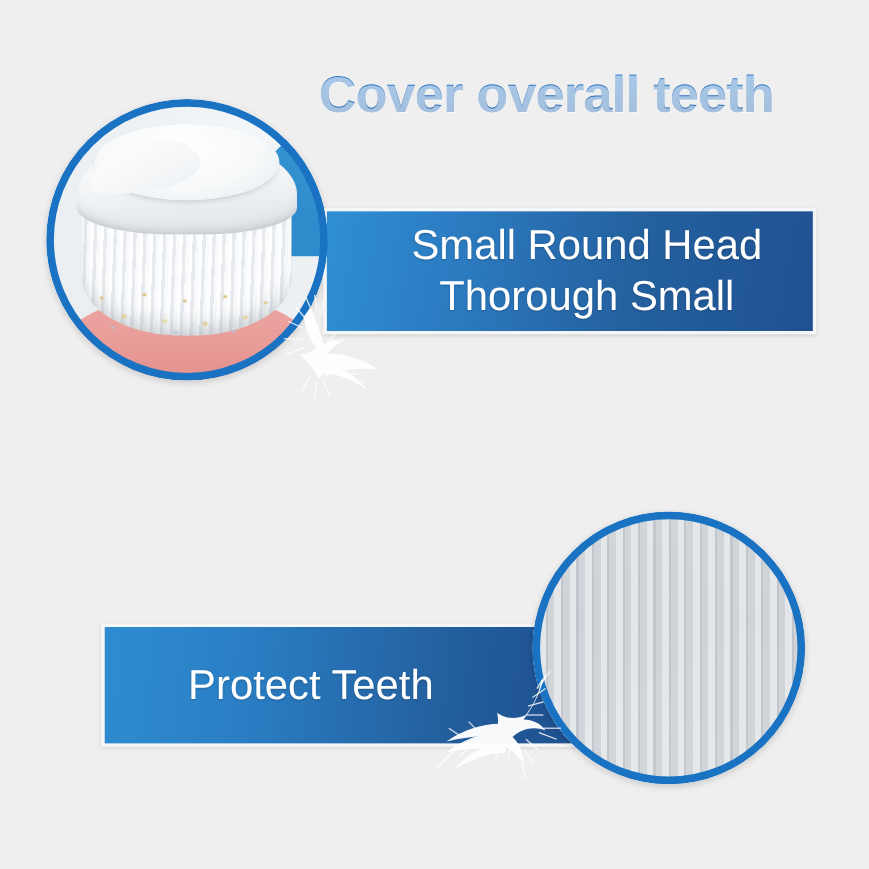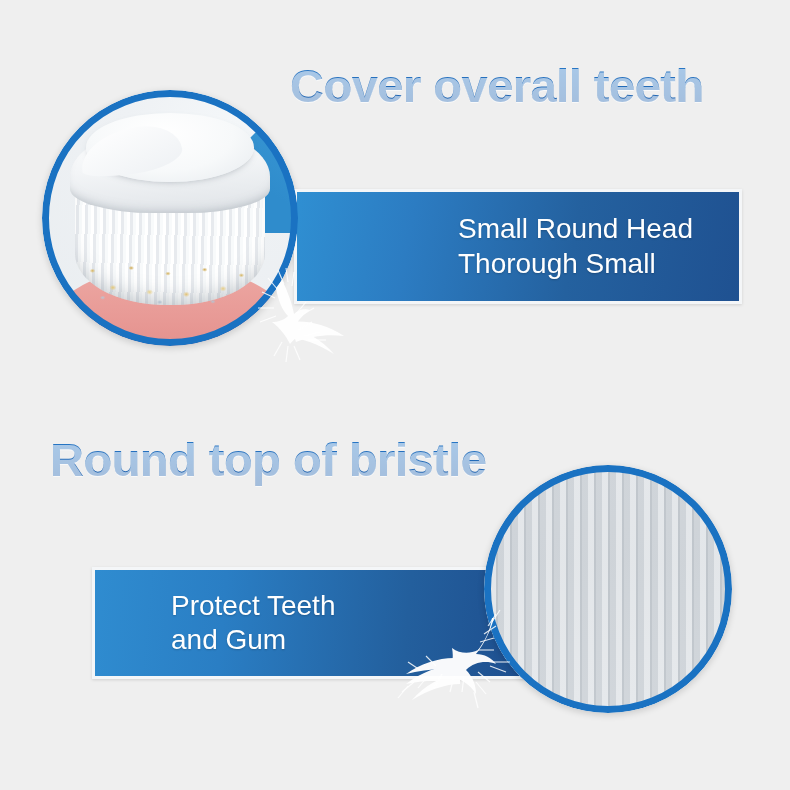--- a/index.html
+++ b/index.html
@@ -41,22 +41,23 @@
   }
 
   
   .banner {
     position: absolute;
     box-sizing: border-box;
     border: 3px solid #f4f6f8;
     display: flex;
     align-items: center;
     color: #ffffff;
-    font-size: 28px;
+    font-size: 38px;
     line-height: 1.22;
+    text-align: center;
     box-shadow: 0 1px 3px rgba(0,0,0,0.13);
   }
   #banner-1 {
     left: 294px;
     top: 189px;
     width: 448px;
     height: 115px;
     background: linear-gradient(100deg, #2f8fd2 0%, #2c7cc2 26%, #24619f 62%, #1f5191 100%);
     justify-content: flex-end;
     padding-right: 46px;
@@ -276,26 +277,24 @@
         <path d="M52 46 L66 38"></path>
       <path d="M50 60 L64 52"></path>
         <path d="M56 66 L72 62"></path>
         <path d="M60 70 L78 70"></path>
       <path d="M46 76 L52 90"></path>
         <path d="M40 76 L38 92"></path>
         <path d="M34 72 L26 86"></path>
     </g>
   </svg>
 
-  <div class="heading" id="heading-2">Round top of bristle</div>
 
   <div class="banner" id="banner-2">
     <span class="banner-text">
       <span class="banner-line">Protect Teeth</span>
-      <span class="banner-line">and Gum</span>
     </span>
   </div>
 
   <div class="photo-circle" id="photo-bristletips">
     <div class="photo-inner">
       <div class="bt-bg"></div>
       <div class="bt-backrows"></div>
 
       <div class="bt-row">
         <div class="bt-tip" style="left:2%;top:4%;width:11%;height:42%;"></div>

